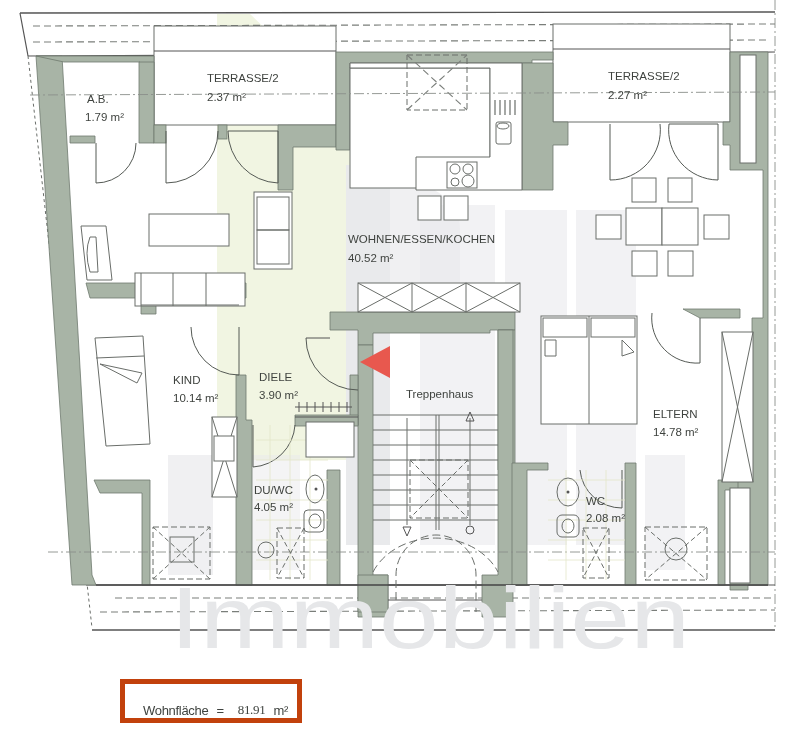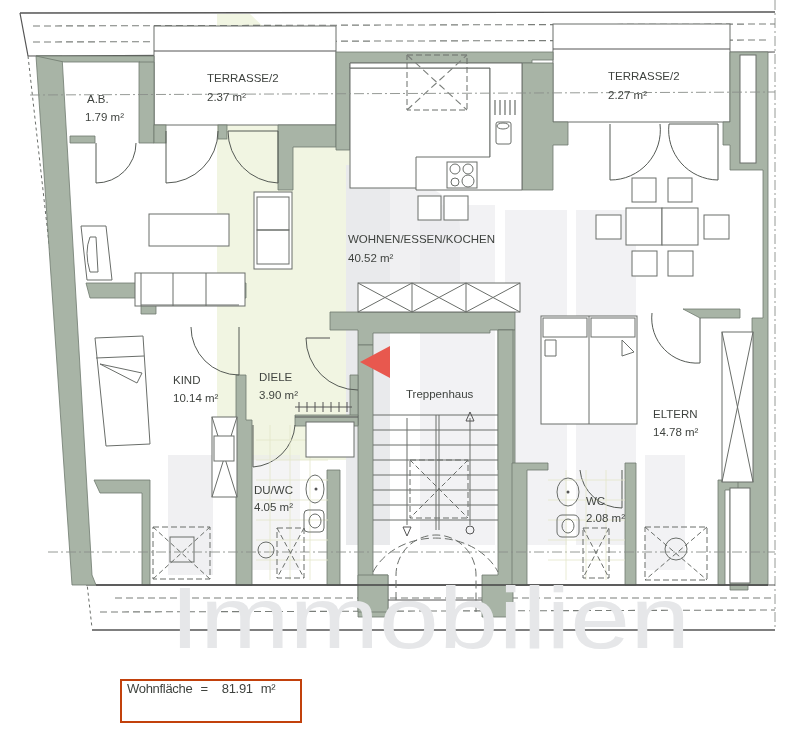--- a/index.html
+++ b/index.html
@@ -9,22 +9,22 @@
   .wall { fill: #a8b4a6; stroke: #6f7a6e; stroke-width: 0.8; }
   .furn { fill: #ffffff; stroke: #6a6e6a; stroke-width: 1; }
   .furn-n { fill: none; stroke: #6a6e6a; stroke-width: 1; }
   .dash { fill: none; stroke: #7a7e7a; stroke-width: 1.1; stroke-dasharray: 7 4; }
   .dashdot { fill: none; stroke: #8a8e8a; stroke-width: 0.9; stroke-dasharray: 10 3 2 3; }
   .door { fill: none; stroke: #555a55; stroke-width: 1; }
   .tile { stroke: #e3e6c9; stroke-width: 0.8; }
   .lbl { font-family: "Liberation Sans Narrow", "Liberation Sans", sans-serif; font-size: 11.5px; fill: #3e423e; }
   .wm  { fill: #e9eaec; }
   #area-box { position: absolute; left: 120px; top: 679px; width: 182px; height: 44px;
-              border: 2px solid #c2410c; box-sizing: border-box; display: flex; align-items: flex-start;
-              padding-left: 5px; font-size: 13px; color: #3e423e; letter-spacing: -0.3px; white-space: pre; }
+              border: 5px solid #c2410c; box-sizing: border-box; display: flex; align-items: flex-end;
+              padding-left: 18px; font-size: 13px; color: #3e423e; letter-spacing: -0.3px; white-space: pre; }
   #area-box span { display: inline-block; }
 </style>
 </head>
 <body>
 
 <svg id="plan" viewBox="0 0 800 746" xmlns="http://www.w3.org/2000/svg">
 
   <g>
     <path d="M217 14 L250 14 C300 60 330 110 354 160 L354 460 L217 460 Z" fill="#f1f5e2"></path>
   </g>
@@ -322,15 +322,15 @@
     <text class="lbl" x="254" y="511">4.05 m²</text>
 
     <text class="lbl" x="586" y="505">WC</text>
     <text class="lbl" x="586" y="522">2.08 m²</text>
   </g>
 </svg>
 
 <div id="area-box">
   <span>Wohnfläche</span>
   <span style="margin-left:8px;">=</span>
-  <span style="margin-left:14px;">81.91</span>
+  <span style="margin-left:14px;font-family:Liberation Serif, serif;">81.91</span>
   <span style="margin-left:8px;">m²</span>
 </div>
 
 </body></html>

